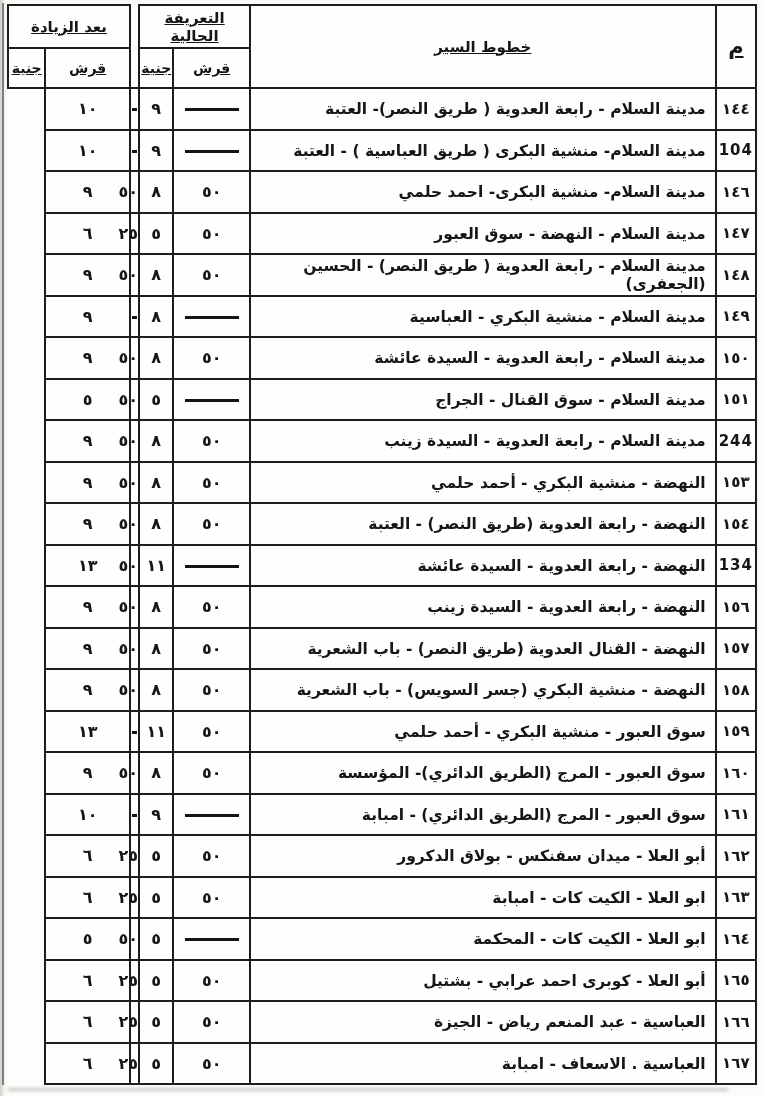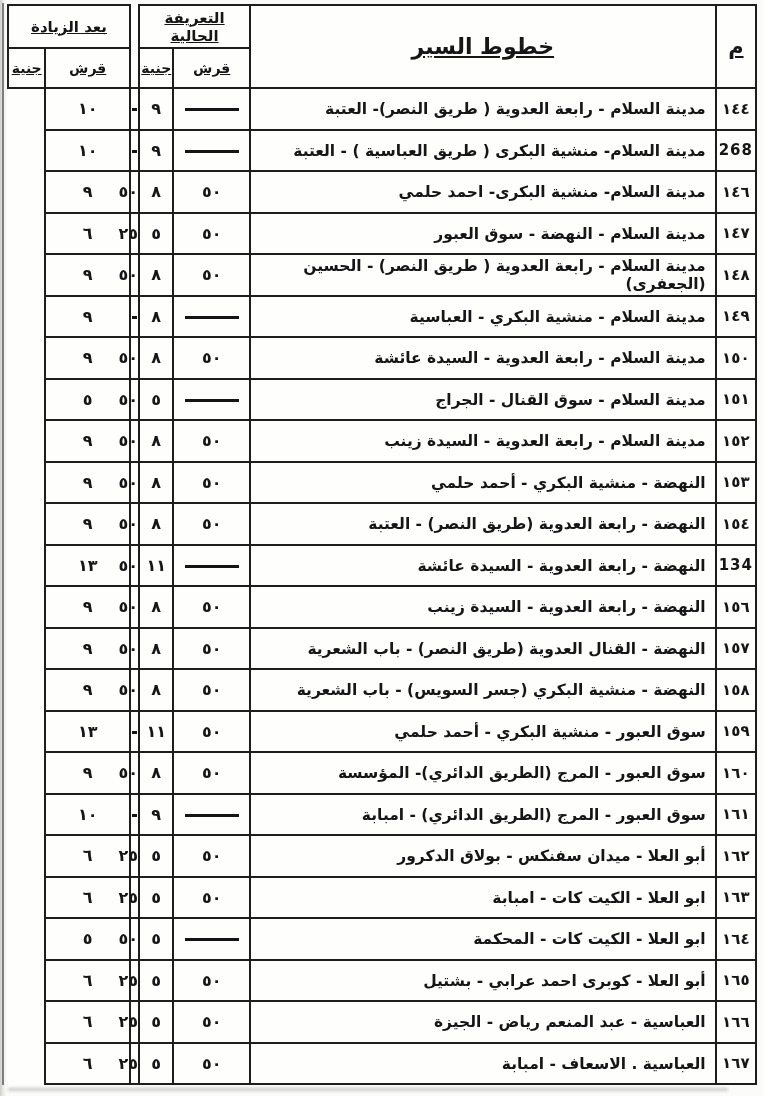--- a/index.html
+++ b/index.html
@@ -31,21 +31,21 @@
 
   th,td{border:2.4px solid #1d1d1b;padding:0;vertical-align:middle;}
   td.gap-cell{border-top:none;border-bottom:none;background:#fefefd;}
 
   thead tr.h1{height:43px}
   thead tr.h2{height:40px}
   tbody tr{height:41.5px}
 
   th{font-weight:700;text-align:center;text-decoration:underline;}
   .h-m{font-size:21px;}
-  .h-routes{font-size:22px;letter-spacing:.5px;}
+  .h-routes{font-size:15px;letter-spacing:.5px;}
   .h-group{font-size:15px;}
   .h-sub{font-size:14px;margin-top:27px;}
 
   td.no-cell{text-align:center;font-size:15px;font-weight:700;letter-spacing:1px;}
   td.route-cell{text-align:right;padding:2px 9px 0 4px;font-size:15.5px;font-weight:700;line-height:1.12;}
   td.num-cell{text-align:center;font-size:16px;font-weight:700;}
   .dash{display:inline-block;width:72%;height:0;border-bottom:3px solid #141414;vertical-align:middle;}
 </style>
 </head>
 <body>
@@ -82,21 +82,21 @@
     <tbody>
         <tr>
           <td class="no-cell">١٤٤</td>
           <td class="route-cell">مدينة السلام - رابعة العدوية ( طريق النصر)- العتبة</td>
           <td class="num-cell"><span class="dash"></span></td>
           <td class="num-cell">٩</td>
           <td class="num-cell"><span class="dash"></span></td>
           <td class="num-cell">١٠</td>
         </tr>
         <tr>
-          <td class="no-cell">268</td>
+          <td class="no-cell">104</td>
           <td class="route-cell">مدينة السلام- منشية البكرى ( طريق العباسية ) - العتبة</td>
           <td class="num-cell"><span class="dash"></span></td>
           <td class="num-cell">٩</td>
           <td class="num-cell"><span class="dash"></span></td>
           <td class="num-cell">١٠</td>
         </tr>
         <tr>
           <td class="no-cell">١٤٦</td>
           <td class="route-cell">مدينة السلام- منشية البكرى- احمد حلمي</td>
           <td class="num-cell">٥٠</td>
@@ -138,21 +138,21 @@
         </tr>
         <tr>
           <td class="no-cell">١٥١</td>
           <td class="route-cell">مدينة السلام - سوق القنال - الجراج</td>
           <td class="num-cell"><span class="dash"></span></td>
           <td class="num-cell">٥</td>
           <td class="num-cell">٥٠</td>
           <td class="num-cell">٥</td>
         </tr>
         <tr>
-          <td class="no-cell">١٥٢</td>
+          <td class="no-cell">244</td>
           <td class="route-cell">مدينة السلام - رابعة العدوية - السيدة زينب</td>
           <td class="num-cell">٥٠</td>
           <td class="num-cell">٨</td>
           <td class="num-cell">٥٠</td>
           <td class="num-cell">٩</td>
         </tr>
         <tr>
           <td class="no-cell">١٥٣</td>
           <td class="route-cell">النهضة - منشية البكري - أحمد حلمي</td>
           <td class="num-cell">٥٠</td>

